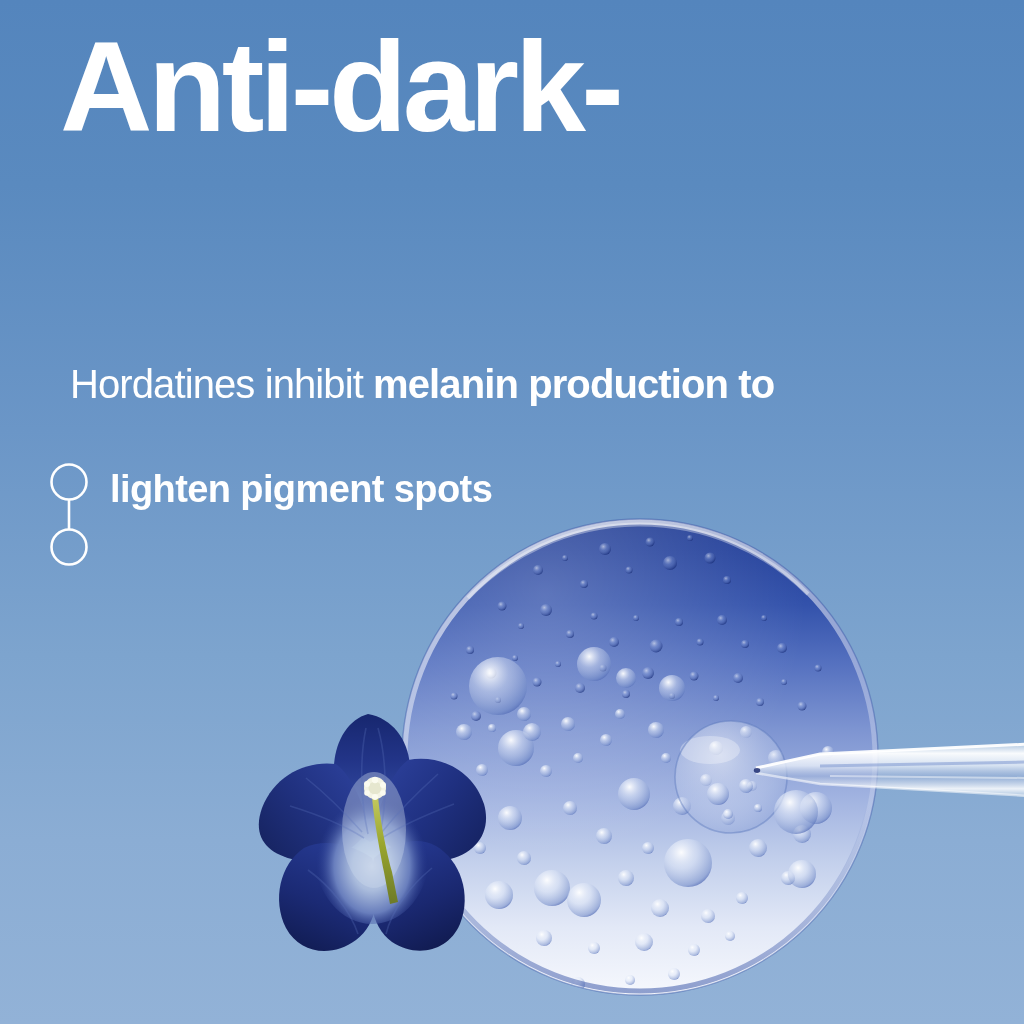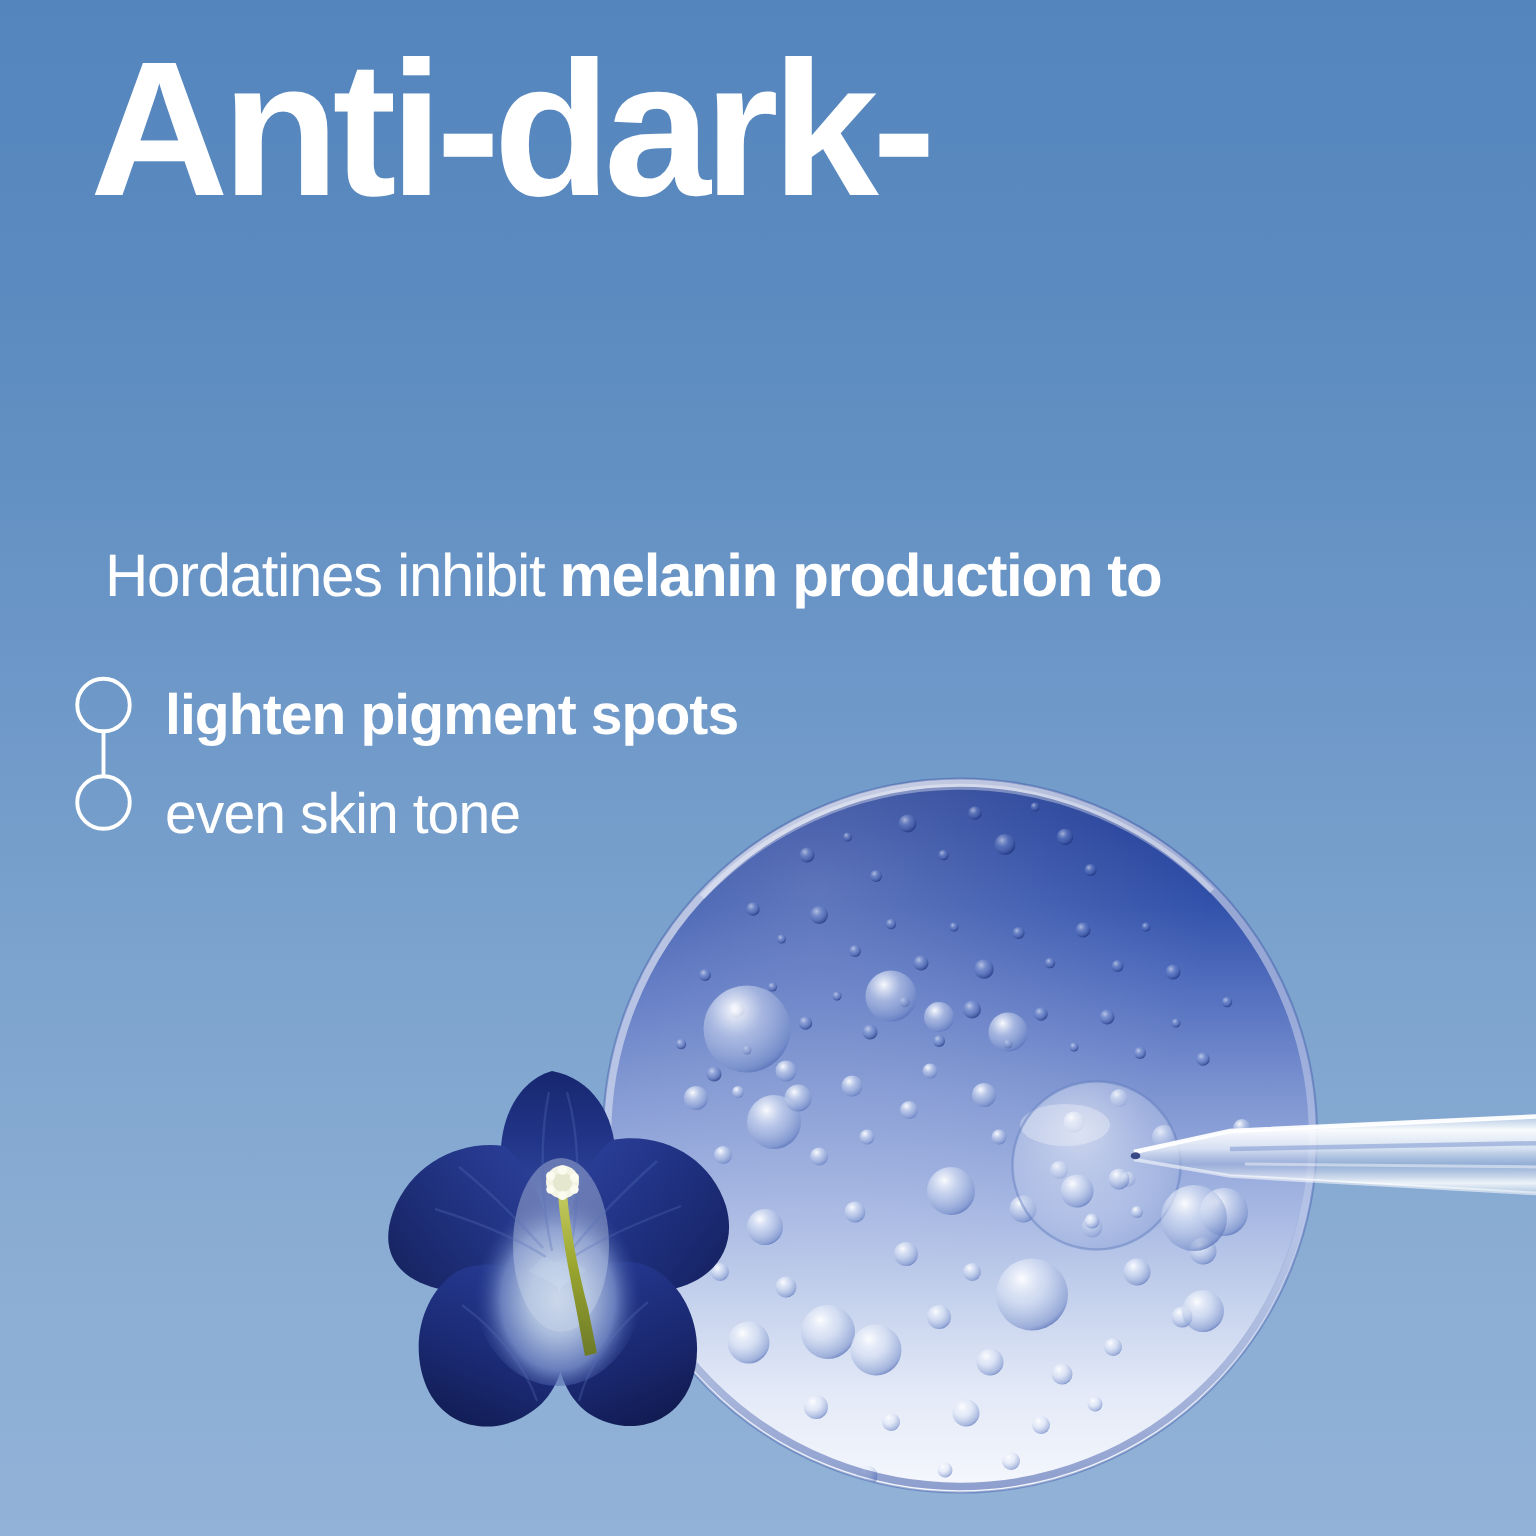--- a/index.html
+++ b/index.html
@@ -46,21 +46,21 @@
     line-height:1.1;
     letter-spacing:-0.9px;
     white-space:nowrap;
     margin-left:21px;
   }
   .subhead .sh-light { font-weight:300; }
   .subhead .sh-bold  { font-weight:700; }
 
   .bullets {
     position:absolute;
-    left:42px; top:444px;
+    left:42px; top:456px;
     width:700px;
   }
   .bullet-marks {
     position:absolute; left:0; top:0;
     width:58px; height:132px;
     pointer-events:none;
   }
   .bullet-row {
     position:relative;
     height:66px;
@@ -417,18 +417,15 @@
 
     <svg class="bullet-marks" viewBox="0 0 58 132">
       <circle cx="27" cy="26" r="17.5" fill="none" stroke="#ffffff" stroke-width="2.6"></circle>
       <line x1="27" y1="44" x2="27" y2="73" stroke="#ffffff" stroke-width="2.6"></line>
       <circle cx="27" cy="91" r="17.5" fill="none" stroke="#ffffff" stroke-width="2.6"></circle>
     </svg>
 
     <div class="bullet-row b1">
       <span>lighten pigment spots</span>
     </div>
-    <div class="bullet-row b2">
-      <span>even skin tone</span>
-    </div>
   </div>
 
 </div>
 
 </body></html>

